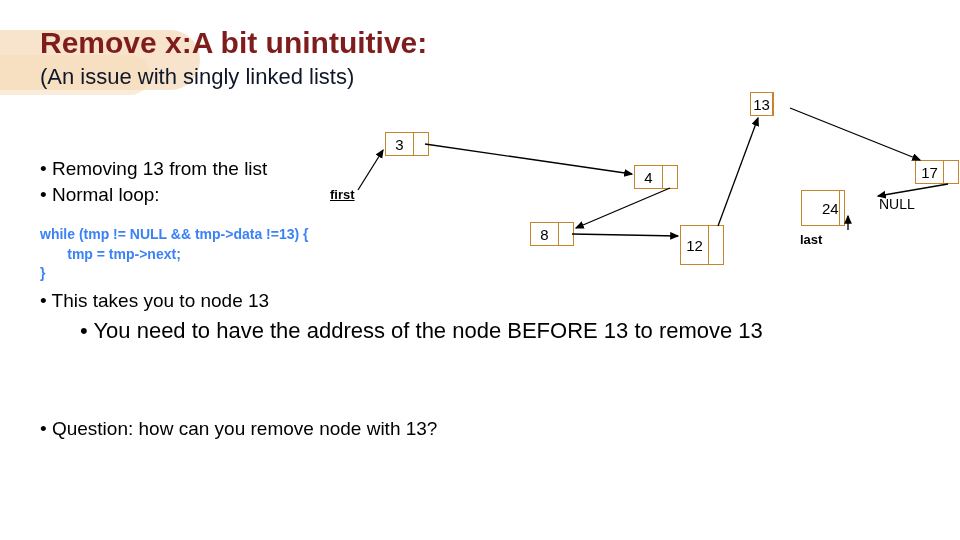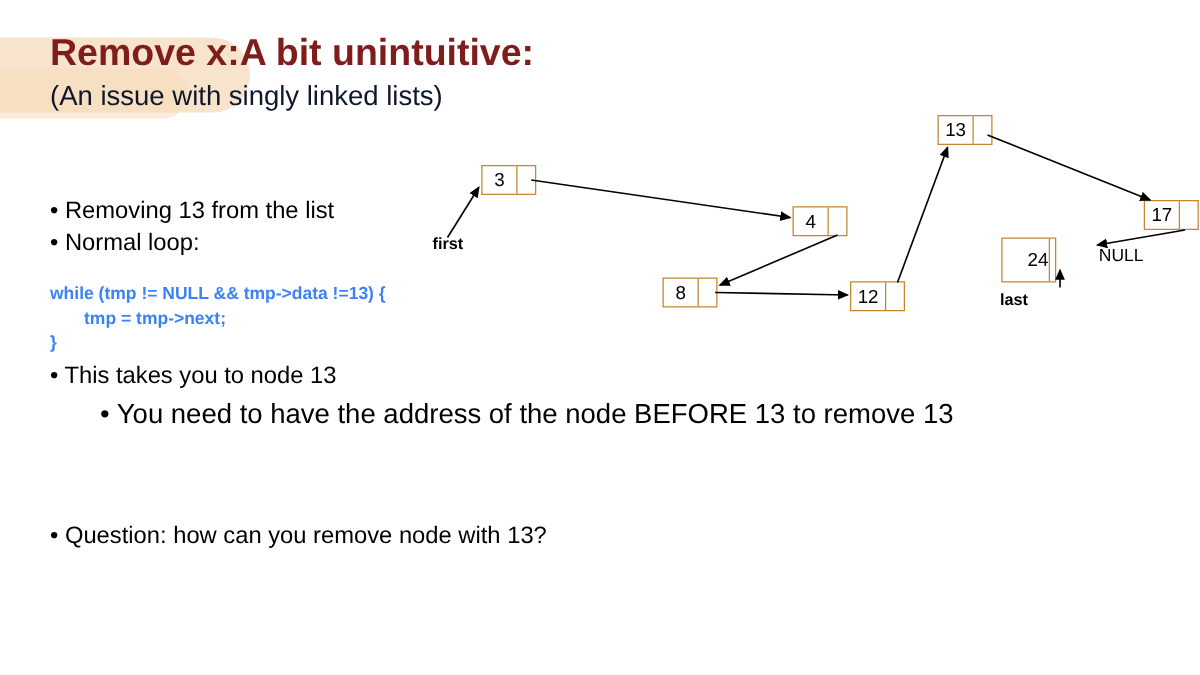--- a/index.html
+++ b/index.html
@@ -105,32 +105,32 @@
 
 <div class="brush"></div>
 <div class="brush2"></div>
 
 <div class="title">Remove x:A bit unintuitive:</div>
 <div class="subtitle">(An issue with singly linked lists)</div>
 
 <div class="bullet" style="top:158px; left:40px;">• Removing 13 from the list</div>
 <div class="bullet" style="top:184px; left:40px;text-align:center;">• Normal loop:</div>
 
-<div class="label-small" style="top:187px; left:346px;">first</div>
+<div class="label-small" style="top:187px; left:330px;text-decoration:underline;">first</div>
 
 <div class="code" style="top:225px; left:40px;">while (tmp != NULL &amp;&amp; tmp-&gt;data !=13) {
        tmp = tmp-&gt;next;
 }</div>
 
 <div class="bullet" style="top:290px; left:40px;">• This takes you to node 13</div>
 <div class="sub-bullet" style="top:318px; left:80px;">• You need to have the address of the node BEFORE 13 to remove 13</div>
 
 <div class="bullet" style="top:418px; left:40px;">• Question: how can you remove node with 13?</div>
 
-<div class="node" style="top:92px; left:750px; width:44px; height:24px;">
+<div class="node" style="top:92px; left:750px; width:24px; height:24px;flex-direction:column;">
   <div class="node-val">13</div>
   <div class="node-ptr"></div>
 </div>
 
 <div class="node" style="top:132px; left:385px; width:44px; height:24px;">
   <div class="node-val">3</div>
   <div class="node-ptr"></div>
 </div>
 
 <div class="node" style="top:165px; left:634px; width:44px; height:24px;">
@@ -146,21 +146,21 @@
 <div class="node" style="top:190px; left:801px; width:44px; height:36px;padding-left:20px;">
   <div class="node-val">24</div>
   <div class="node-ptr"></div>
 </div>
 
 <div class="node" style="top:222px; left:530px; width:44px; height:24px;">
   <div class="node-val">8</div>
   <div class="node-ptr"></div>
 </div>
 
-<div class="node" style="top:225px; left:680px; width:44px; height:24px;">
+<div class="node" style="top:225px; left:680px; width:44px; height:40px;">
   <div class="node-val">12</div>
   <div class="node-ptr"></div>
 </div>
 
 <div class="null-label" style="top:196px; left:879px;">NULL</div>
 <div class="label-small" style="top:232px; left:800px;">last</div>
 
 <svg class="arrows">
   <defs>
     <marker id="ah" markerWidth="8" markerHeight="8" refX="6" refY="3" orient="auto">

